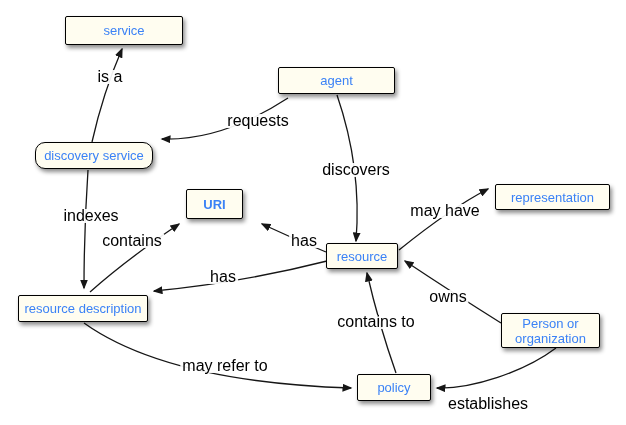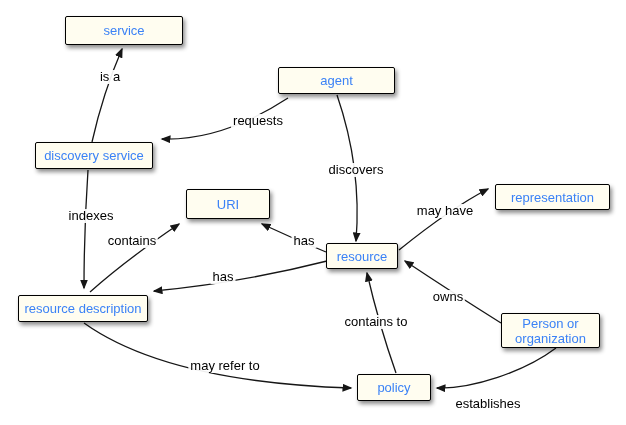--- a/index.html
+++ b/index.html
@@ -40,21 +40,21 @@
     box-shadow: 2px 3px 4px rgba(0,0,0,0.45);
     font-size: 13px;
     line-height: 15px;
     color: #3b82f6;
     padding: 2px 4px;
     z-index: 2;
   }
   .edge-label {
     position: absolute;
     transform: translate(-50%, -50%);
-    font-size: 13px;
+    font-size: 16px;
     line-height: 14px;
     color: #000;
     background: rgba(255,255,255,0.92);
     padding: 0 2px;
     white-space: nowrap;
     z-index: 3;
   }
 </style>
 </head>
 <body>
@@ -91,21 +91,21 @@
       <div class="edge-label" style="left: 223px; top: 277px;">has</div>
       <div class="edge-label" style="left: 445px; top: 211px;">may have</div>
       <div class="edge-label" style="left: 448px; top: 297px;">owns</div>
       <div class="edge-label" style="left: 376px; top: 322px;">contains to</div>
       <div class="edge-label" style="left: 225px; top: 366px;">may refer to</div>
       <div class="edge-label" style="left: 488px; top: 384px; margin-top: 20px;">establishes</div>
     </div>
   <div id="nodes">
       <div class="node" style="left: 65px; top: 16px; width: 118px; height: 29px;">service</div>
       <div class="node" style="left: 278px; top: 67px; width: 117px; height: 27px;">agent</div>
-      <div class="node" style="left: 35px; top: 142px; width: 118px; height: 27px;">discovery service</div>
+      <div class="node" style="left: 35px; top: 142px; width: 118px; height: 27px; border-radius: 10px;">discovery service</div>
       <div class="node" style="left: 495px; top: 144px; width: 115px; height: 26px; margin-top: 40px;">representation</div>
-      <div class="node" style="left: 186px; top: 189px; width: 84px; height: 30px;">URI</div>
+      <div class="node" style="left: 186px; top: 189px; width: 57px; height: 30px; font-weight: bold;">URI</div>
       <div class="node" style="left: 326px; top: 243px; width: 72px; height: 26px;">resource</div>
       <div class="node" style="left: 18px; top: 295px; width: 130px; height: 27px; text-align: center;">resource description</div>
       <div class="node" style="left: 501px; top: 313px; width: 99px; height: 35px;">Person or organization</div>
       <div class="node" style="left: 357px; top: 374px; width: 74px; height: 27px;">policy</div>
     </div>
 </div>
 
 </body></html>

